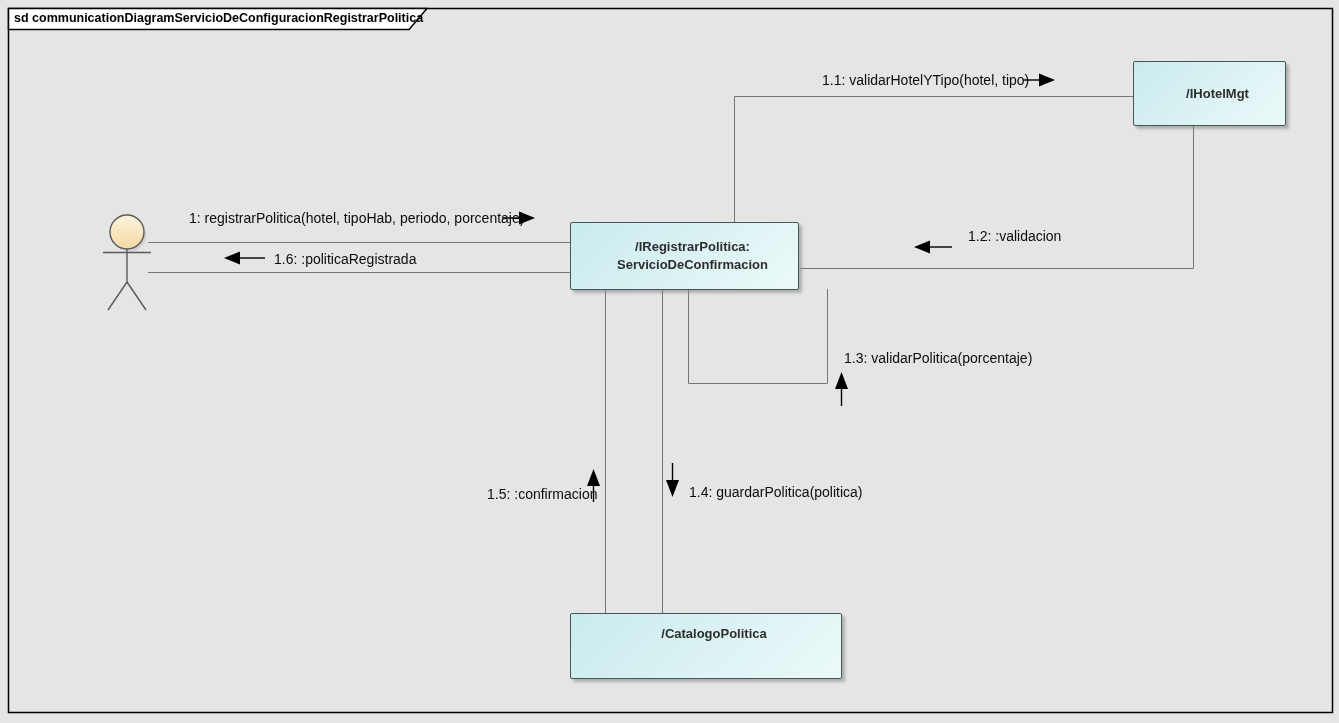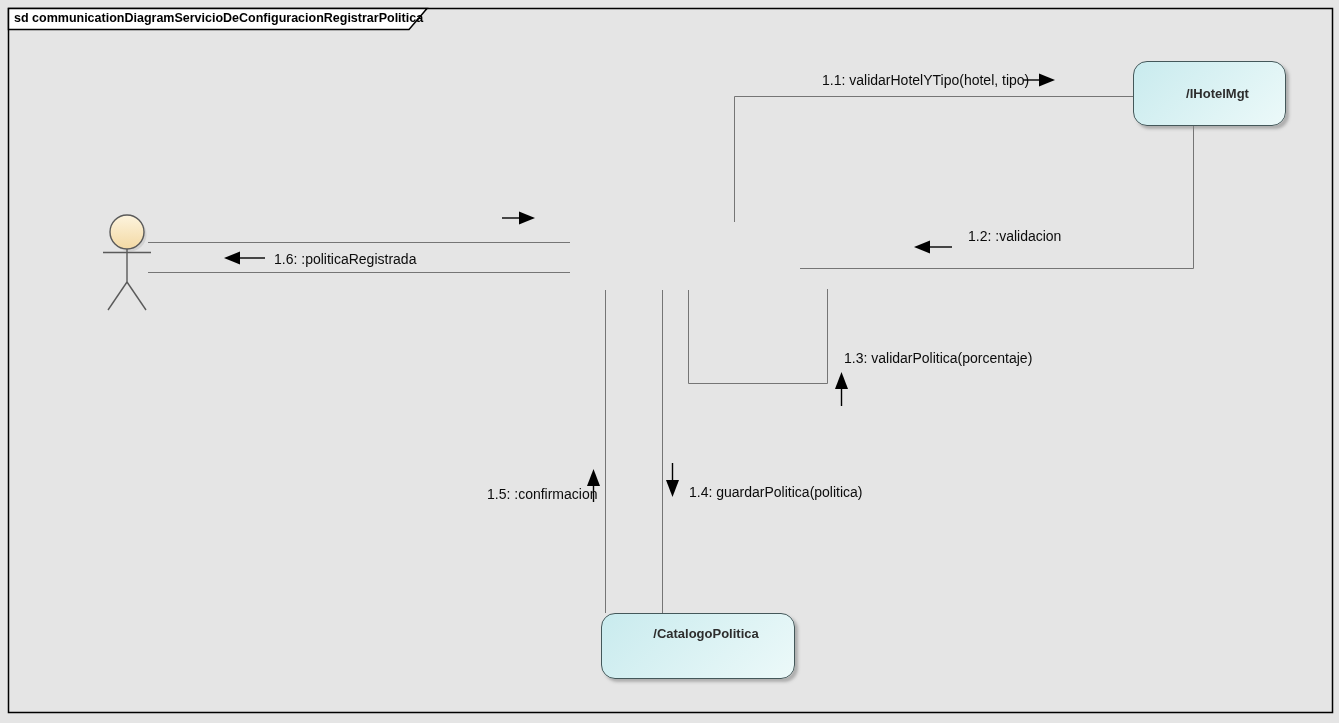--- a/index.html
+++ b/index.html
@@ -7,30 +7,30 @@
     position:relative;width:1339px;height:723px;background:#e5e5e5;
     font-family:"Liberation Sans",sans-serif;overflow:hidden;
   }
   .stage svg{position:absolute;left:0;top:0;z-index:1;}
   .tab-title{
     position:absolute;left:14px;top:11px;z-index:3;
     font-size:12.5px;font-weight:bold;color:#000;white-space:nowrap;
   }
   .uml-box{
     position:absolute;z-index:2;box-sizing:border-box;
-    border:1.5px solid #44585a;border-radius:14px;
+    border:1.5px solid #44585a;border-radius:2px;
     background:linear-gradient(135deg,#c9ebee 0%,#ecf9f9 100%);
     box-shadow:3px 3px 3px rgba(130,130,130,0.55);
     display:flex;flex-direction:column;align-items:center;justify-content:center;
     font-size:13px;font-weight:bold;color:#2d2d2d;text-align:center;line-height:1.35;padding-left:16px;
   }
   .uml-box.top-align{justify-content:flex-start;padding-top:11px;}
   .box-hotelmgt{left:1133px;top:61px;width:153px;height:65px;}
   .box-registrar{left:570px;top:222px;width:229px;height:68px;}
-  .box-catalogo{left:570px;top:613px;width:194px;height:66px;margin-left:31px;}
+  .box-catalogo{left:570px;top:613px;width:272px;height:66px;}
   .msg{
     position:absolute;z-index:3;font-size:14px;color:#0b0b0b;white-space:nowrap;
   }
   .msg-1  {left:189px;top:210px;}
   .msg-1-1{left:822px;top:72px;}
   .msg-1-2{left:968px;top:228px;}
   .msg-1-3{left:844px;top:350px;}
   .msg-1-4{left:689px;top:484px;}
   .msg-1-5{left:487px;top:447px;margin-top:39px;}
   .msg-1-6{left:274px;top:251px;}
@@ -104,25 +104,30 @@
       </g>
     </g>
   </svg>
 
   <div class="tab-title">sd communicationDiagramServicioDeConfiguracionRegistrarPolitica</div>
 
   <div class="uml-box box-hotelmgt">
     <span>/IHotelMgt</span>
   </div>
 
+  <div class="uml-box box-registrar">
+    <span>/IRegistrarPolitica:</span>
+    <span>ServicioDeConfirmacion</span>
+  </div>
 
   <div class="uml-box box-catalogo top-align">
     <span>/CatalogoPolitica</span>
   </div>
 
+  <div class="msg msg-1">1: registrarPolitica(hotel, tipoHab, periodo, porcentaje)</div>
   <div class="msg msg-1-1">1.1: validarHotelYTipo(hotel, tipo)</div>
   <div class="msg msg-1-2">1.2: :validacion</div>
   <div class="msg msg-1-3">1.3: validarPolitica(porcentaje)</div>
   <div class="msg msg-1-4">1.4: guardarPolitica(politica)</div>
   <div class="msg msg-1-5">1.5: :confirmacion</div>
   <div class="msg msg-1-6">1.6: :politicaRegistrada</div>
 
 </div>
 
 </body></html>

